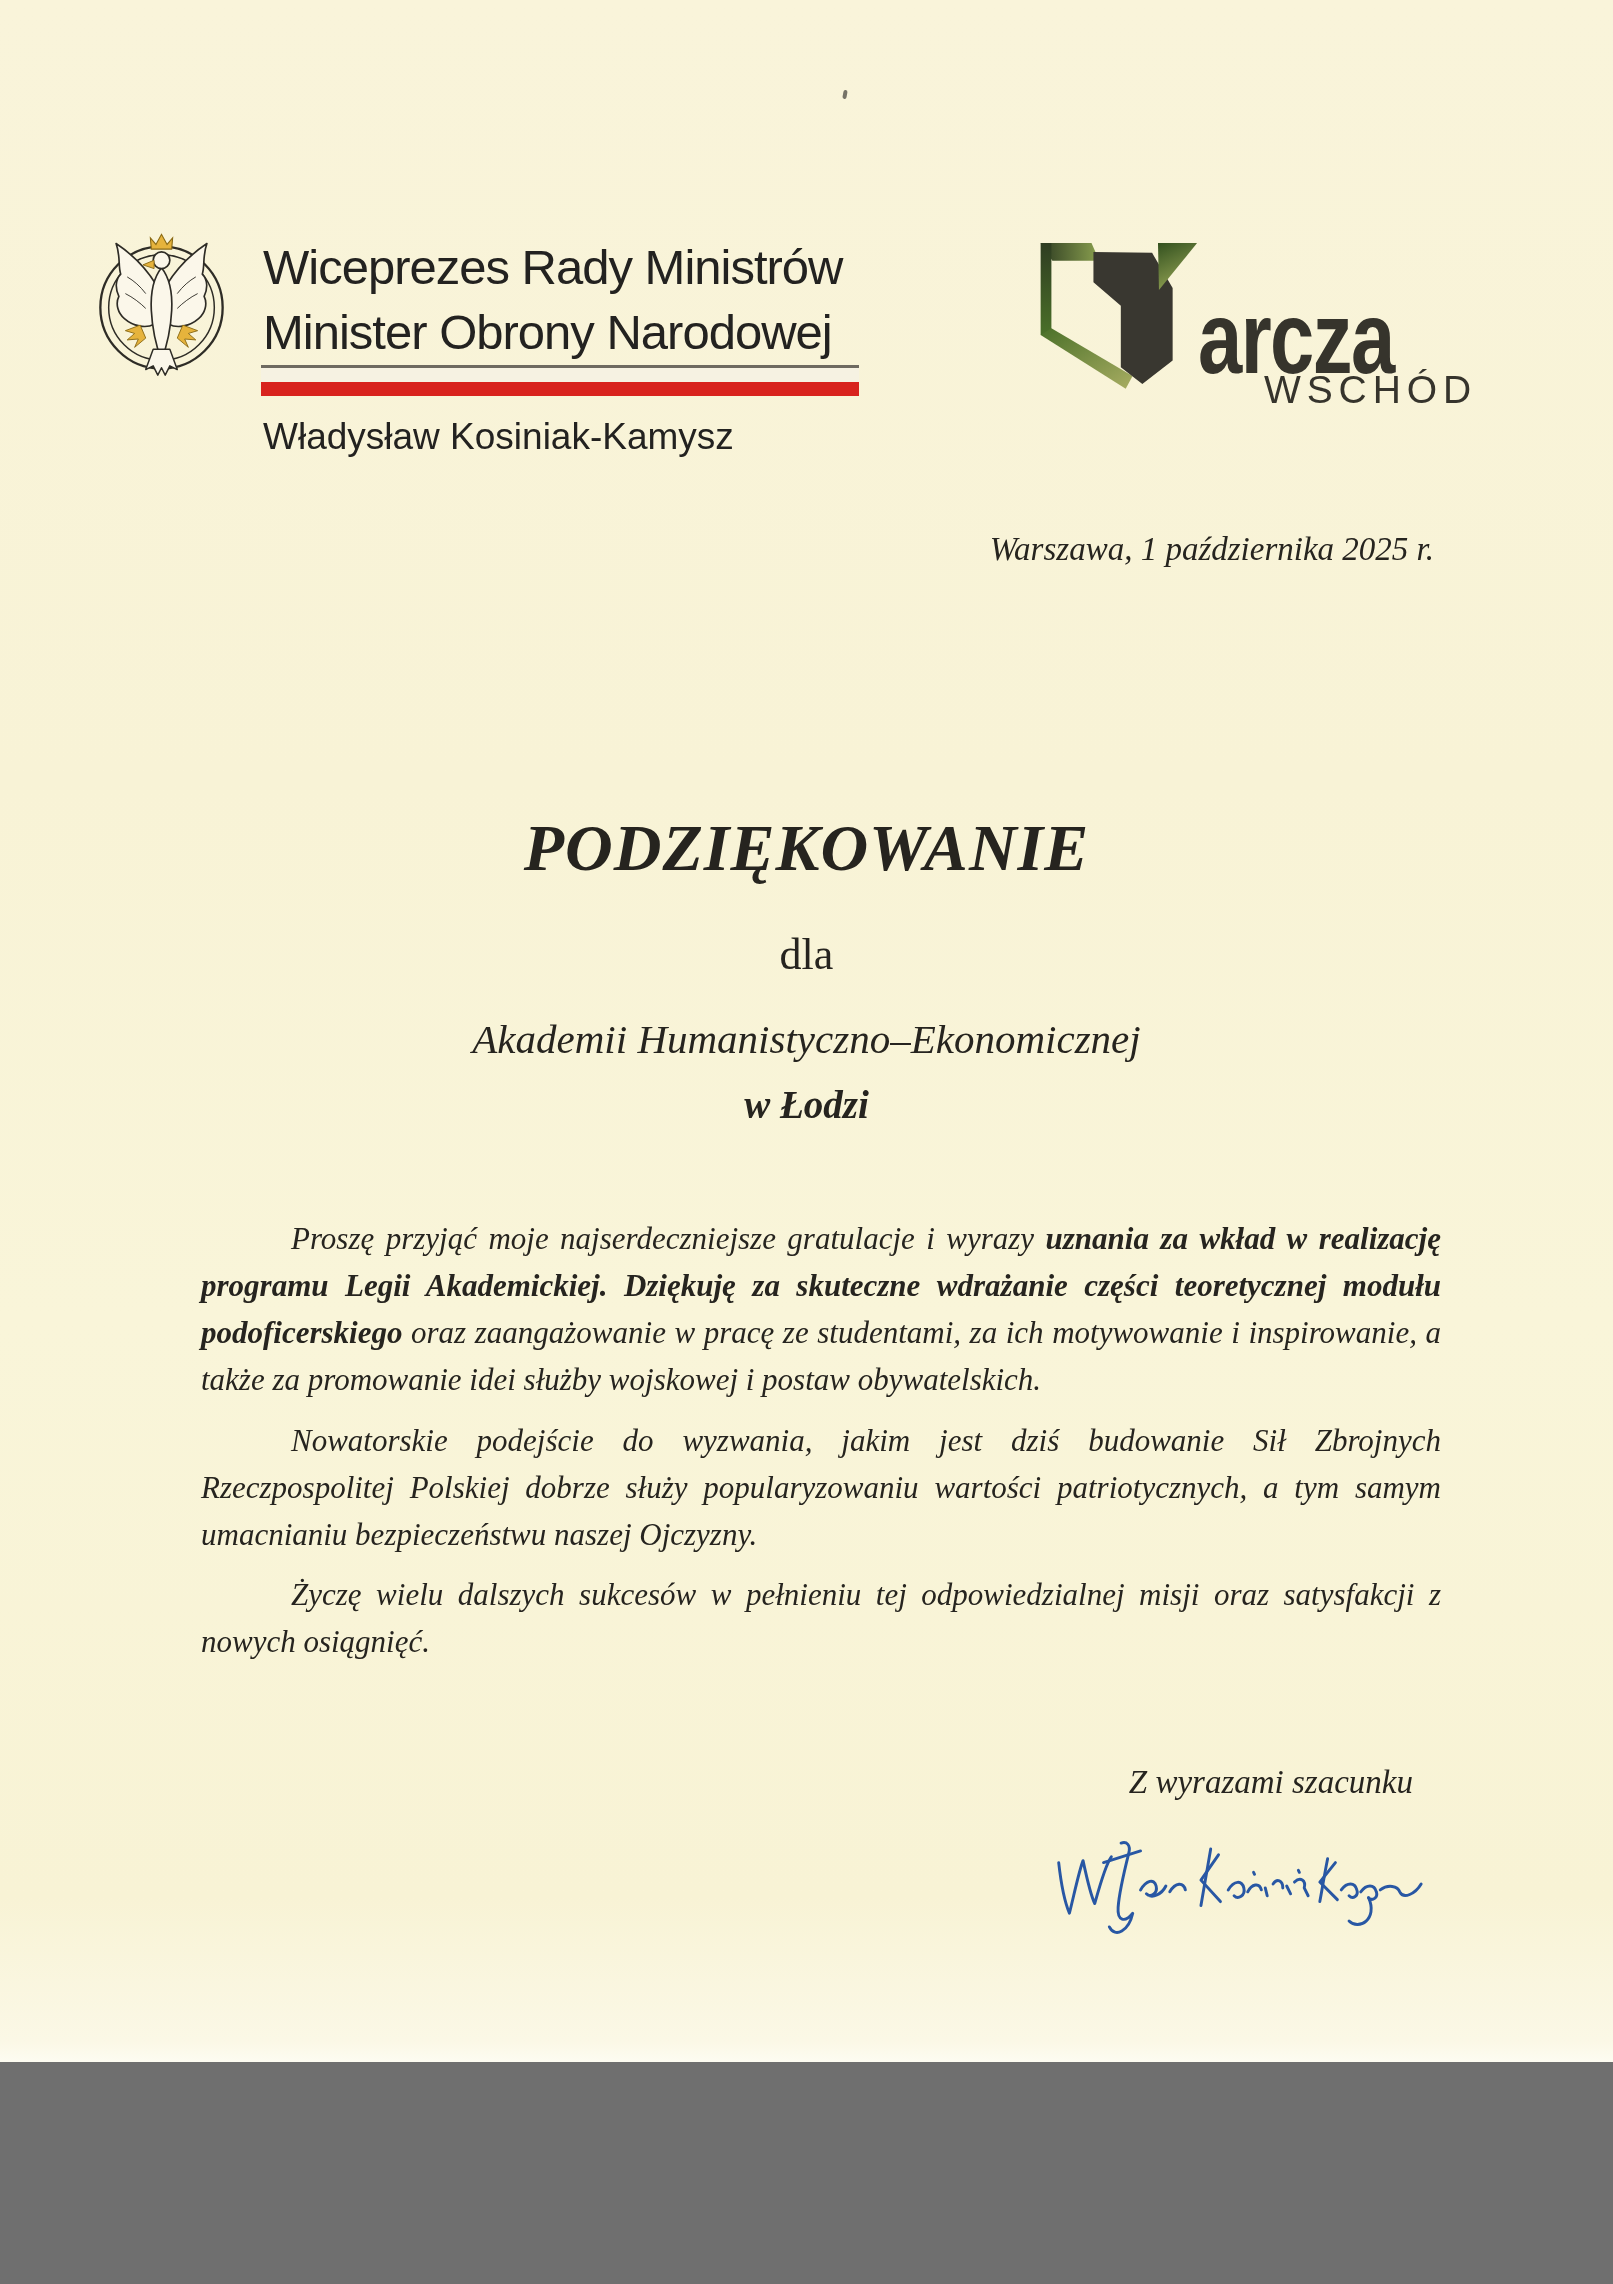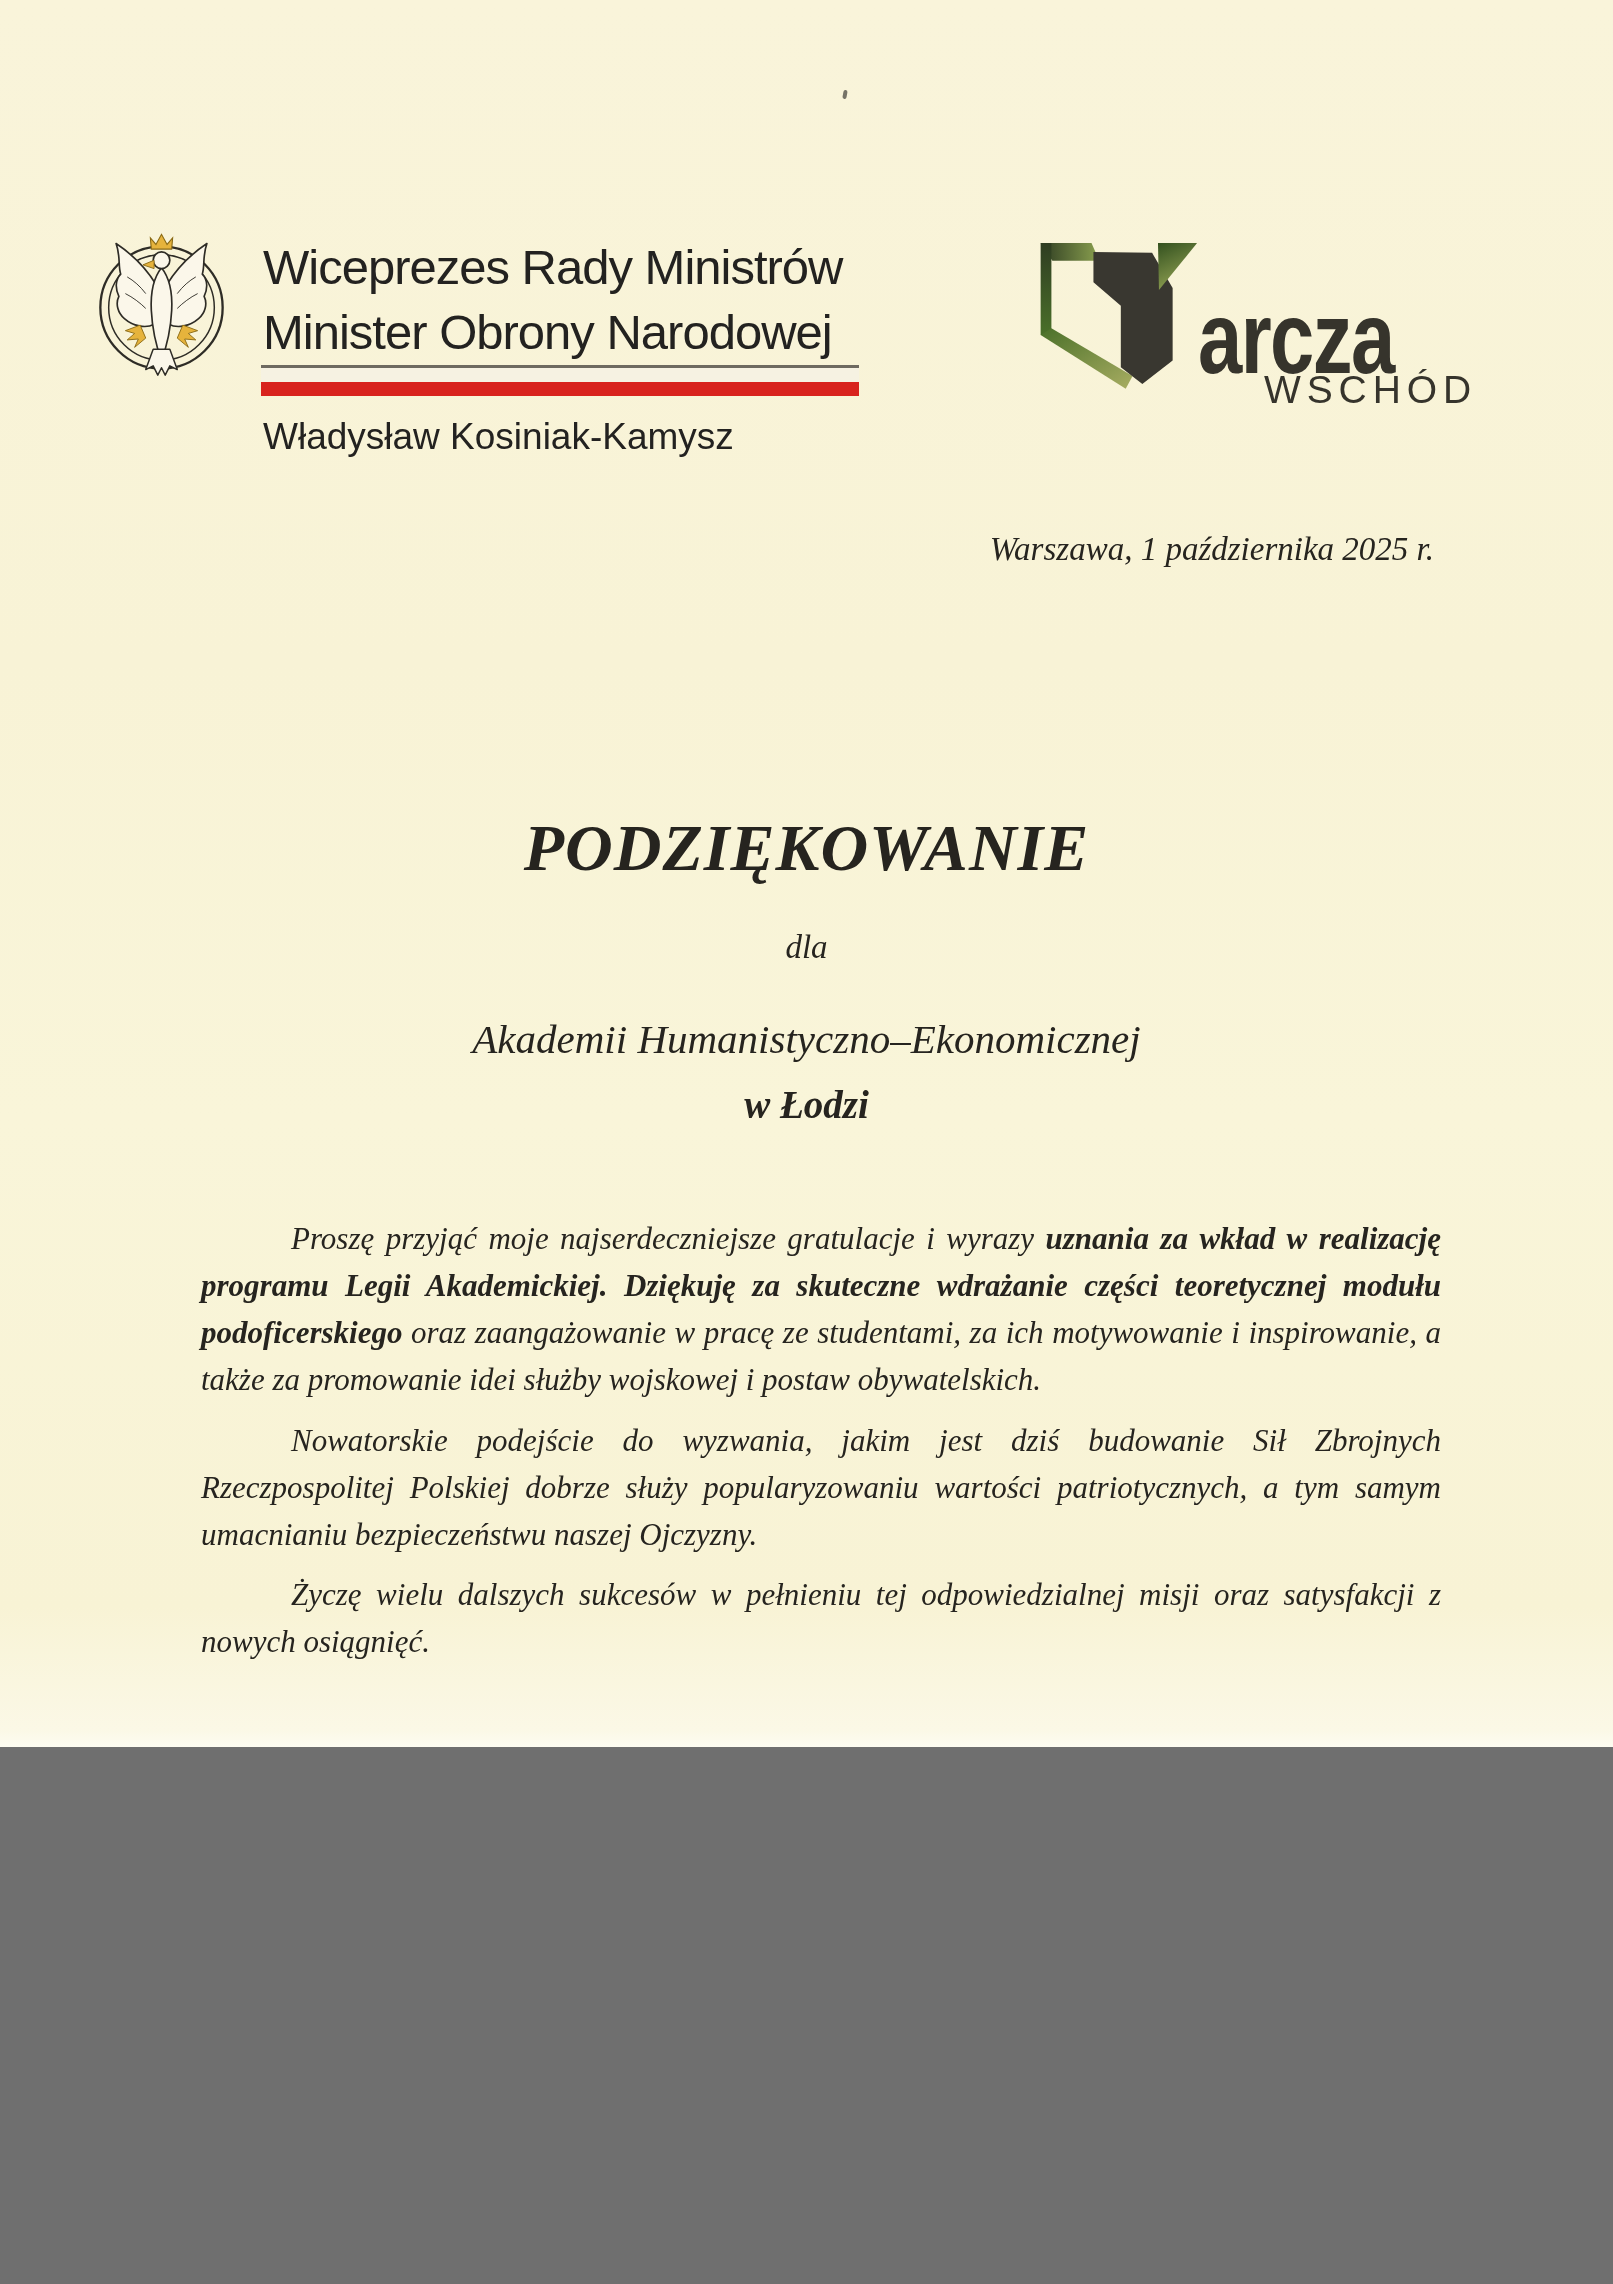--- a/index.html
+++ b/index.html
@@ -1,20 +1,20 @@
 <!DOCTYPE html>
 <html lang="pl"><head>
 <meta charset="utf-8">
 <title>Podziękowanie — skan pisma</title>
 <style>
   html, body { margin: 0; padding: 0; background: #6f6f6f; }
   .page {
     position: relative;
     width: 1613px;
-    height: 1747px;
+    height: 2062px;
     margin: 0 auto;
     background:
       linear-gradient(180deg, #f9f4da 0%, #f8f3d6 38%, #f9f5d9 64%, #f8f3d5 92%, #fbf8e6 99%, #fdfcf1 100%);
     color: #211f1a;
     overflow: hidden;
     font-family: "Liberation Serif", serif;
   }
 
   
   .emblem {
@@ -59,21 +59,21 @@
     position: absolute; right: 179px; top: 531px;
     font-style: italic; font-size: 33px; color: #26241f; white-space: nowrap;
   }
   .doc-title {
     position: absolute; left: 0; top: 810px; width: 100%;
     text-align: center; font-style: italic; font-weight: 700;
     font-size: 66px; letter-spacing: 1px; color: #26241f;
   }
   .recipient-pre {
     position: absolute; left: 0; top: 929px; width: 100%;
-    text-align: center; font-style: italic; font-size: 33px; color: #26241f;
+    text-align: center; font-size: 44px; color: #26241f;
   }
   .recipient-1 {
     position: absolute; left: 0; top: 1015px; width: 100%;
     text-align: center; font-style: italic; font-weight: 400;
     font-size: 41px; color: #26241f;
   }
   .recipient-2 {
     position: absolute; left: 0; top: 1082px; width: 100%;
     text-align: center; font-style: italic; font-weight: 700;
     font-size: 39px; color: #26241f;

